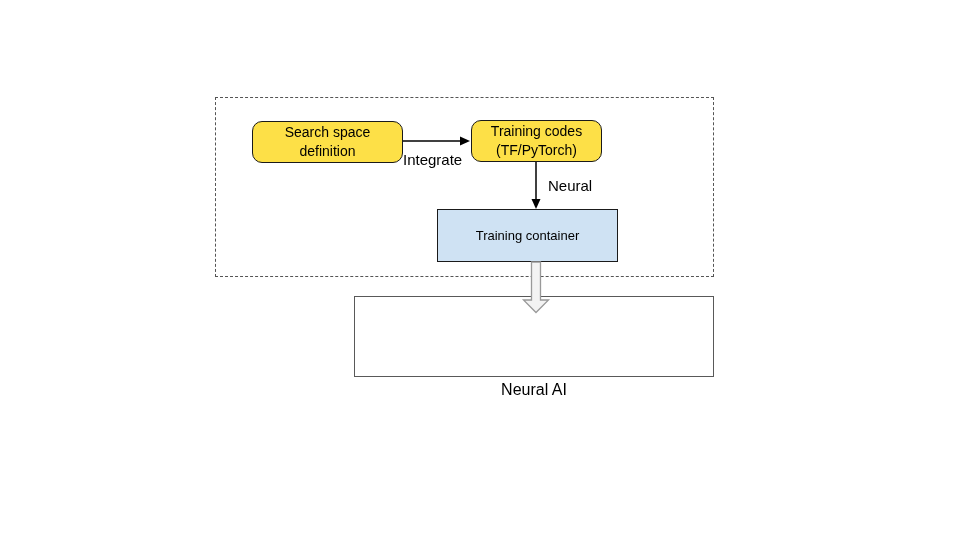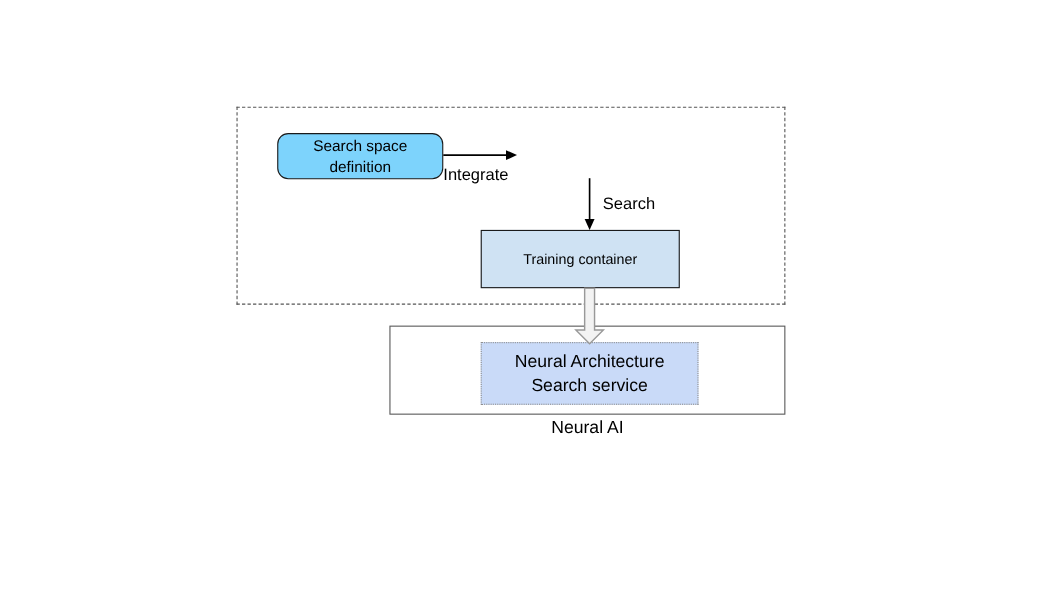--- a/index.html
+++ b/index.html
@@ -32,21 +32,21 @@
     border: 1px dashed var(--group-border);
     background: transparent;
   }
 
   .node {
     display: flex;
     align-items: center;
     justify-content: center;
     text-align: center;
     white-space: pre-line;
-    background: #7dd3fc;
+    background: #fde047;
   }
 
   .node-rounded {
     border: 1.5px solid var(--node-border);
     border-radius: 10px;
     font-size: 14px;
     line-height: 19px;
   }
 
   .node-search-space { left: 252px; top: 121px; width: 151px; height: 42px; }
@@ -105,29 +105,29 @@
 
 <div class="stage">
 
   <div class="abs group-box"></div>
 
   <div class="abs vertex-box"></div>
 
   <div class="abs node node-rounded node-search-space">Search space
 definition</div>
 
+  <div class="abs node node-rounded node-training-codes">Training codes
+(TF/PyTorch)</div>
 
   <div class="abs node node-training-container">Training container</div>
 
-  <div class="abs node node-nas">Neural Architecture
-Search service</div>
 
   <div class="abs edge-label label-integrate">Integrate</div>
 
-  <div class="abs edge-label label-build">Search</div>
+  <div class="abs edge-label label-build">Neural</div>
 
   <div class="abs vertex-caption">Neural AI</div>
 
   <svg class="abs connector-layer" viewBox="0 0 960 540" xmlns="http://www.w3.org/2000/svg">
     <g>
       <line class="thin-line" x1="403" y1="141" x2="461" y2="141"></line>
       <polygon class="thin-head" points="470,141 460,136.5 460,145.5"></polygon>
     </g>
     <g>
       <line class="thin-line" x1="536" y1="162" x2="536" y2="200"></line>

